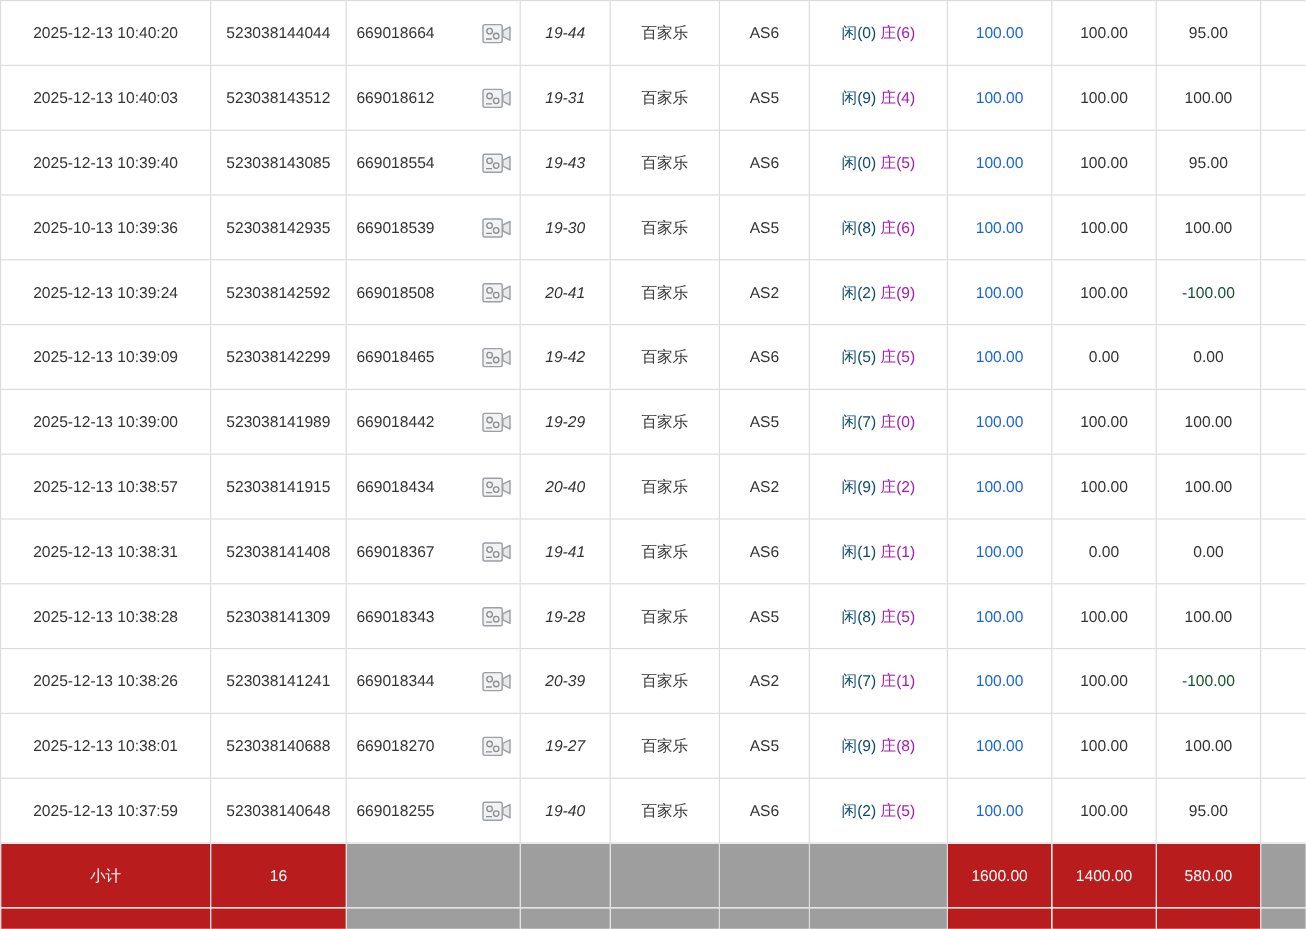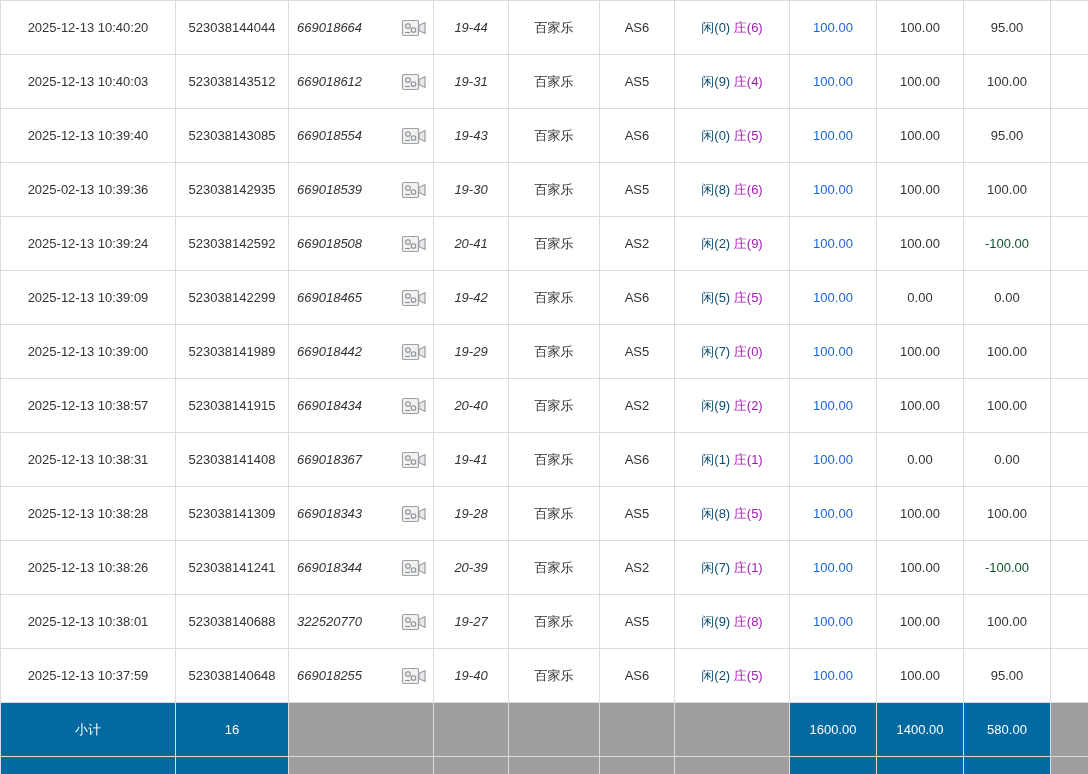--- a/index.html
+++ b/index.html
@@ -41,40 +41,39 @@
   .c-valid  { width: 74px; }
   .c-result { width: 74px; }
   .c-balance{ width: 186px; }
 
   .round-cell {
     display: flex;
     align-items: center;
     justify-content: space-between;
     gap: 8px;
     padding-left: 2px;
-    font-style: italic;
   }
   .round-num { color: #333; }
 
   .video-icon {
     width: 26px;
     height: 24px;
     display: inline-block;
     position: relative;
     flex: 0 0 auto;
   }
   .video-icon svg { display: block; }
 
   .link-blue { color: #0c4a6e; }
   .link-red { color: #a21caf; }
   .amt-blue { color: #1a66d6; }
   .amt-red { color: #14532d; }
 
   .summary-row td {
-    background: #0369a1;
+    background: #b91c1c;
     color: #ffffff;
     border: 1px solid #c0c0c0;
     height: 38px;
     font-size: 13px;
   }
   .summary-row td.blank { background: #9e9e9e; }
 </style>
 </head>
 <body>
 
@@ -153,21 +152,21 @@
         <td class="c-table">19-43</td>
         <td class="c-game">百家乐</td>
         <td class="c-dealer">AS6</td>
         <td class="c-detail"><span class="link-blue">闲(0)</span> <span class="link-red">庄(5)</span></td>
         <td class="c-amount amt-blue">100.00</td>
         <td class="c-valid">100.00</td>
         <td class="c-result ">95.00</td>
         <td class="c-balance">1925.68/2020.68</td>
       </tr>
       <tr>
-        <td class="c-time">2025-02-13 10:39:36</td>
+        <td class="c-time">2025-10-13 10:39:36</td>
         <td class="c-betid">523038142935</td>
         <td class="c-round">
           <div class="round-cell">
             <span class="round-num">669018539</span>
             <span class="video-icon">
               <svg width="26" height="24" viewBox="0 0 26 24" xmlns="http://www.w3.org/2000/svg">
                 <rect x="1.5" y="4.5" width="16" height="15" rx="1.5" fill="#f2f2f2" stroke="#9aa0a6" stroke-width="1.2"></rect>
                 <path d="M18 9.5 L24 6.5 L24 17.5 L18 14.5 Z" fill="#e8e8e8" stroke="#9aa0a6" stroke-width="1.2" stroke-linejoin="round"></path>
                 <circle cx="7" cy="10" r="2.3" fill="none" stroke="#8a8f94" stroke-width="1.1"></circle>
                 <circle cx="12.5" cy="14" r="2.3" fill="none" stroke="#8a8f94" stroke-width="1.1"></circle>
@@ -365,21 +364,21 @@
         <td class="c-amount amt-blue">100.00</td>
         <td class="c-valid">100.00</td>
         <td class="c-result amt-red">-100.00</td>
         <td class="c-balance">1925.68/1825.68</td>
       </tr>
       <tr>
         <td class="c-time">2025-12-13 10:38:01</td>
         <td class="c-betid">523038140688</td>
         <td class="c-round">
           <div class="round-cell">
-            <span class="round-num">322520770</span>
+            <span class="round-num">669018270</span>
             <span class="video-icon">
               <svg width="26" height="24" viewBox="0 0 26 24" xmlns="http://www.w3.org/2000/svg">
                 <rect x="1.5" y="4.5" width="16" height="15" rx="1.5" fill="#f2f2f2" stroke="#9aa0a6" stroke-width="1.2"></rect>
                 <path d="M18 9.5 L24 6.5 L24 17.5 L18 14.5 Z" fill="#e8e8e8" stroke="#9aa0a6" stroke-width="1.2" stroke-linejoin="round"></path>
                 <circle cx="7" cy="10" r="2.3" fill="none" stroke="#8a8f94" stroke-width="1.1"></circle>
                 <circle cx="12.5" cy="14" r="2.3" fill="none" stroke="#8a8f94" stroke-width="1.1"></circle>
                 <line x1="4" y1="16.5" x2="9" y2="16.5" stroke="#8a8f94" stroke-width="1.1"></line>
               </svg>
             </span>
           </div>

